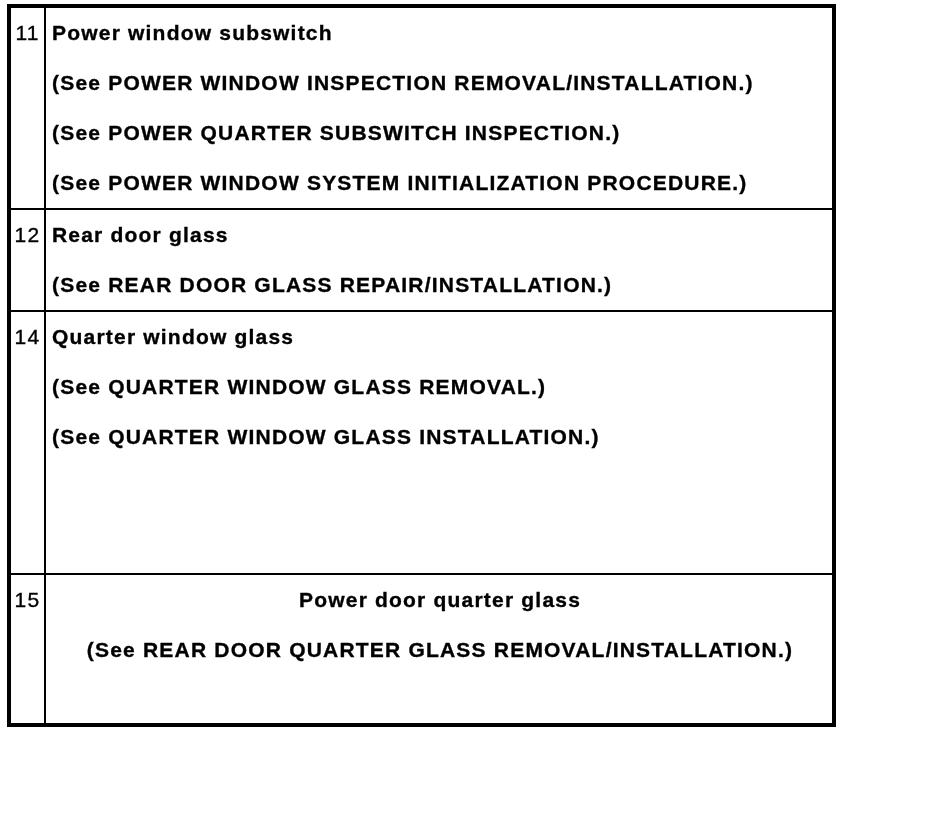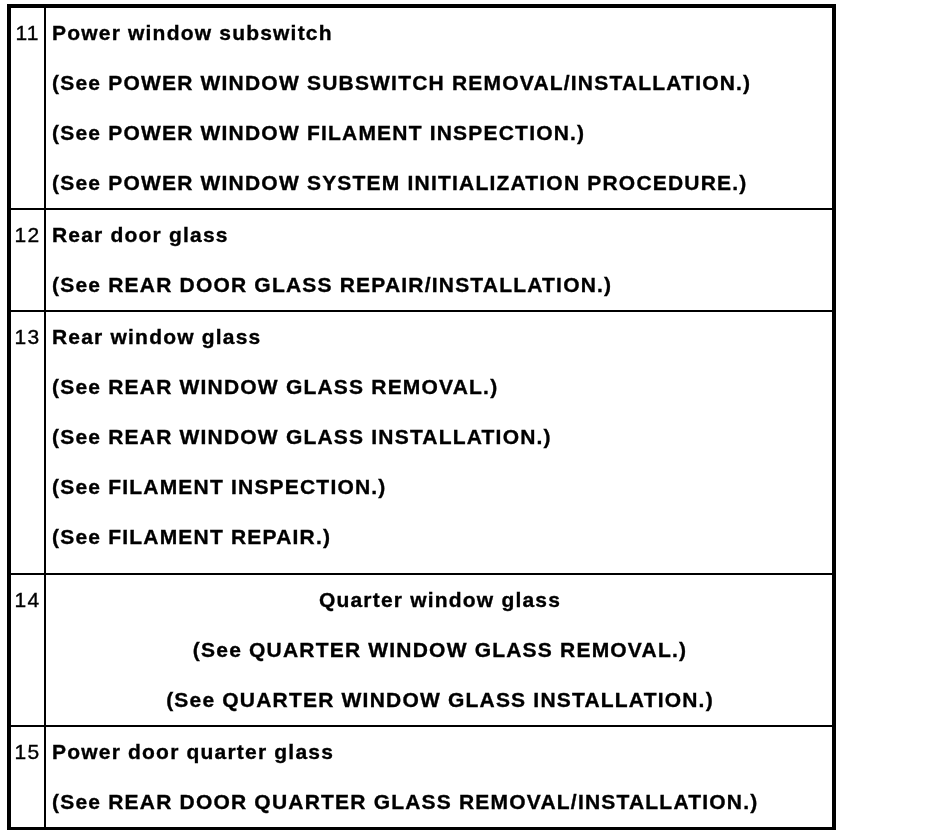--- a/index.html
+++ b/index.html
@@ -69,48 +69,36 @@
 
 <div class="page">
   <table class="parts-table">
     <tbody>
   <tr>
     <td class="num-cell">
       <div class="line num">11</div>
     </td>
     <td class="desc-cell">
       <div class="line title">Power window subswitch</div>
-    <div class="line ref">(See POWER WINDOW SUBSWITCH REMOVAL/INSTALLATION.)</div>
-            <div class="line ref">(See POWER WINDOW FILAMENT INSPECTION.)</div>
+    <div class="line ref">(See POWER WINDOW INSPECTION REMOVAL/INSTALLATION.)</div>
+            <div class="line ref">(See POWER QUARTER SUBSWITCH INSPECTION.)</div>
             <div class="line ref">(See POWER WINDOW SYSTEM INITIALIZATION PROCEDURE.)</div>
           </td>
   </tr>
 
   <tr>
     <td class="num-cell">
       <div class="line num">12</div>
     </td>
     <td class="desc-cell">
       <div class="line title">Rear door glass</div>
     <div class="line ref">(See REAR DOOR GLASS REPAIR/INSTALLATION.)</div>
           </td>
   </tr>
 
-  <tr>
-    <td class="num-cell">
-      <div class="line num">13</div>
-    </td>
-    <td class="desc-cell">
-      <div class="line title">Rear window glass</div>
-    <div class="line ref">(See REAR WINDOW GLASS REMOVAL.)</div>
-            <div class="line ref">(See REAR WINDOW GLASS INSTALLATION.)</div>
-            <div class="line ref">(See FILAMENT INSPECTION.)</div>
-            <div class="line ref">(See FILAMENT REPAIR.)</div>
-          </td>
-  </tr>
 
   <tr>
     <td class="num-cell">
       <div class="line num">14</div>
     </td>
     <td class="desc-cell">
       <div class="line title">Quarter window glass</div>
     <div class="line ref">(See QUARTER WINDOW GLASS REMOVAL.)</div>
             <div class="line ref">(See QUARTER WINDOW GLASS INSTALLATION.)</div>
           </td>

